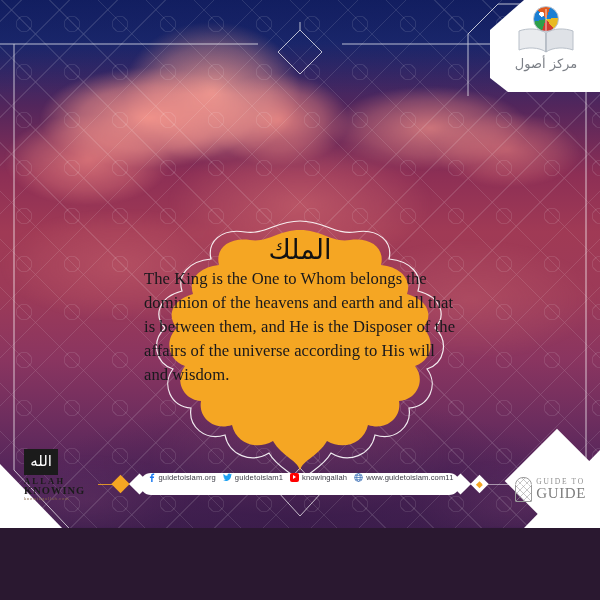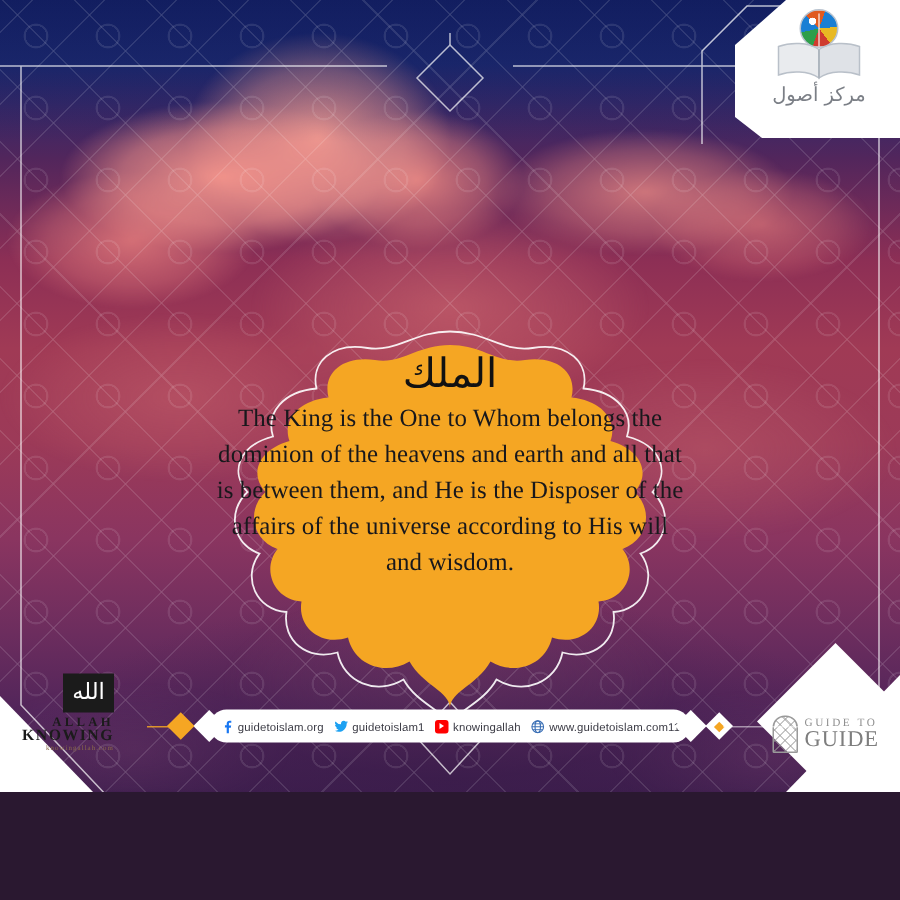--- a/index.html
+++ b/index.html
@@ -125,22 +125,22 @@
     font-size:13px;color:#7b7f86;
     font-family:"DejaVu Sans", sans-serif;
     letter-spacing:.5px;
     direction:rtl;
     white-space:nowrap;
     text-shadow:0 1px 0 rgba(255,255,255,.6);
   }
 
   
   .logo-bl{
-    position:absolute;left:14px;bottom:26px;width:62px;
-    display:flex;flex-direction:column;align-items:flex-end;
+    position:absolute;left:24px;bottom:26px;width:62px;
+    display:flex;flex-direction:column;align-items:flex-start;
   }
   .logo-bl-mark{
     width:34px;height:26px;background:#1b1b1b;
     display:flex;align-items:center;justify-content:center;
     color:#ffffff;font-size:15px;font-family:"DejaVu Sans",sans-serif;line-height:1;
   }
   .logo-bl-t1{
     font-size:8.5px;letter-spacing:2.2px;color:#1b1b1b;font-weight:700;
     font-family:"Liberation Serif",serif;margin-top:2px;line-height:1;
   }
@@ -199,35 +199,34 @@
     display:flex;flex-direction:column;align-items:center;
     padding:8px 46px 0 46px;
   }
   .panel-ar{
     font-family:"DejaVu Sans", sans-serif;
     font-size:27px;color:#121212;line-height:1;
     direction:rtl;margin-bottom:4px;
     font-weight:400;
   }
   .panel-body{
-    text-align:center;
     color:#18181c;
     font-family:"Liberation Serif", serif;
     font-size:16.6px;
     line-height:1.44;
     letter-spacing:.05px;
   }
 
   
   .footer-pill{
     position:absolute;left:50%;bottom:33px;transform:translateX(-50%);
     width:320px;height:22px;
     background:#ffffff;
     border-radius:11px;
-    display:flex;align-items:center;justify-content:center;
+    display:flex;align-items:flex-start;justify-content:center;
     gap:7px;
     padding:0 9px;
   }
   .fitem{display:flex;align-items:center;gap:3px;white-space:nowrap;}
   .fitem span{
     font-family:"Liberation Sans", sans-serif;
     font-size:7.6px;color:#3a3a44;letter-spacing:.1px;
   }
   .ic{width:9px;height:9px;flex:0 0 auto;display:block;}
   .ic-yt{background:#ff0000;border-radius:2px;position:relative;}

